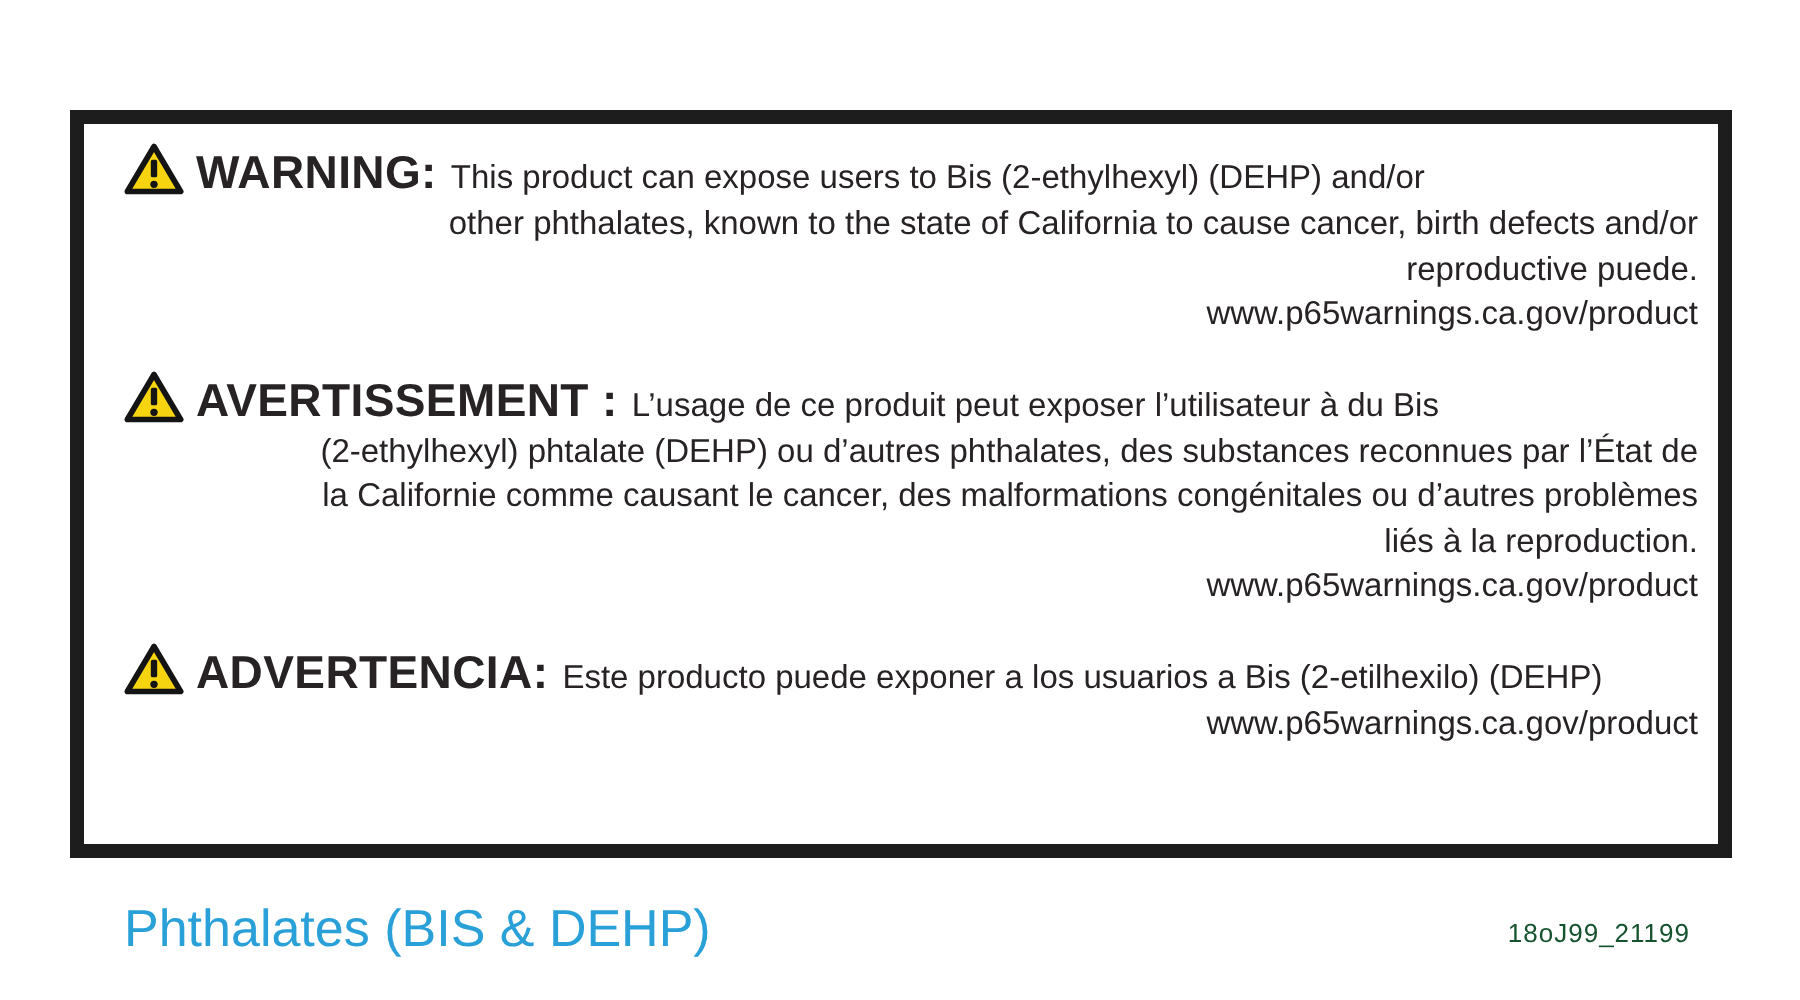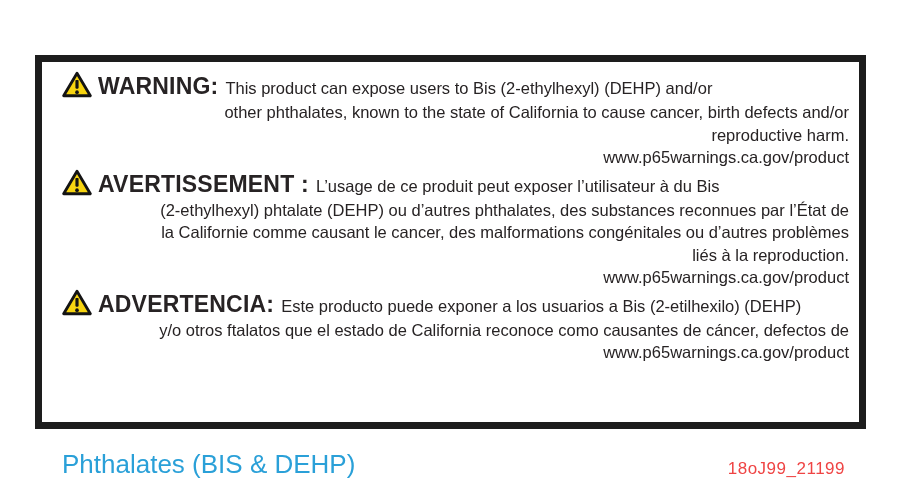--- a/index.html
+++ b/index.html
@@ -21,21 +21,21 @@
     left: 35px;
     top: 55px;
     width: 831px;
     height: 374px;
     box-sizing: border-box;
     border: 7px solid #1d1d1d;
     background: #ffffff;
     padding: 9px 10px 8px 20px;
     overflow: hidden;
   }
-  .block + .block { }
+  .block + .block { margin-top: 16px; }
   .heading-line {
     white-space: nowrap;
     line-height: 30px;
     height: 30px;
   }
   .tri {
     display: inline-block;
     width: 30px;
     height: 27px;
     vertical-align: -4px;
@@ -66,43 +66,43 @@
     top: 451px;
     font-size: 26px;
     line-height: 26px;
     color: #2aa0d8;
     white-space: nowrap;
   }
   .footer-code {
     position: absolute;
     right: 55px;
     top: 459px;
-    font-size: 17px;
+    font-size: 13px;
     letter-spacing: 0.5px;
-    color: #ef4444;
+    color: #14532d;
     white-space: nowrap;
   }
 </style>
 </head>
 <body>
 
 <div class="page">
 
   <div class="warning-box">
 
     <section class="block">
       <div class="heading-line">
         <span class="tri"><svg viewBox="0 0 36 32">
               <path d="M18 2.5 L34 29.5 L2 29.5 Z" fill="#f7d410" stroke="#141414" stroke-width="3.4" stroke-linejoin="round"></path>
               <rect x="16.1" y="10.5" width="3.8" height="10.5" rx="1" fill="#141414"></rect>
               <circle cx="18" cy="25.2" r="2.2" fill="#141414"></circle>
             </svg></span><span class="heading">WARNING:</span><span class="heading-rest">This product can expose users to Bis (2-ethylhexyl) (DEHP) and/or</span>
       </div>
       <div class="line">other phthalates, known to the state of California to cause cancer, birth defects and/or</div>
-      <div class="line">reproductive harm.</div>
+      <div class="line">reproductive puede.</div>
       <div class="line">www.p65warnings.ca.gov/product</div>
     </section>
 
     <section class="block">
       <div class="heading-line">
         <span class="tri"><svg viewBox="0 0 36 32">
               <path d="M18 2.5 L34 29.5 L2 29.5 Z" fill="#f7d410" stroke="#141414" stroke-width="3.4" stroke-linejoin="round"></path>
               <rect x="16.1" y="10.5" width="3.8" height="10.5" rx="1" fill="#141414"></rect>
               <circle cx="18" cy="25.2" r="2.2" fill="#141414"></circle>
             </svg></span><span class="heading">AVERTISSEMENT :</span><span class="heading-rest">L’usage de ce produit peut exposer l’utilisateur à du Bis</span>
@@ -114,21 +114,20 @@
     </section>
 
     <section class="block">
       <div class="heading-line">
         <span class="tri"><svg viewBox="0 0 36 32">
               <path d="M18 2.5 L34 29.5 L2 29.5 Z" fill="#f7d410" stroke="#141414" stroke-width="3.4" stroke-linejoin="round"></path>
               <rect x="16.1" y="10.5" width="3.8" height="10.5" rx="1" fill="#141414"></rect>
               <circle cx="18" cy="25.2" r="2.2" fill="#141414"></circle>
             </svg></span><span class="heading">ADVERTENCIA:</span><span class="heading-rest">Este producto puede exponer a los usuarios a Bis (2-etilhexilo) (DEHP)</span>
       </div>
-      <div class="line">y/o otros ftalatos que el estado de California reconoce como causantes de cáncer, defectos de</div>
       <div class="line">www.p65warnings.ca.gov/product</div>
     </section>
 
   </div>
 
   <div class="footer-title">Phthalates (BIS &amp; DEHP)</div>
   <div class="footer-code">18oJ99_21199</div>
 
 </div>
 

